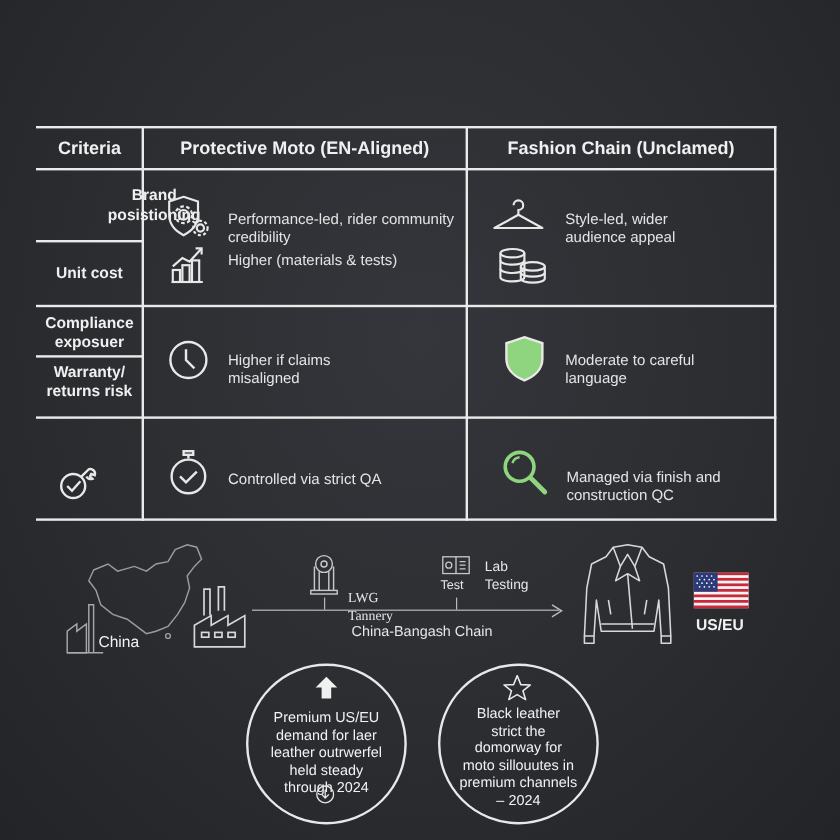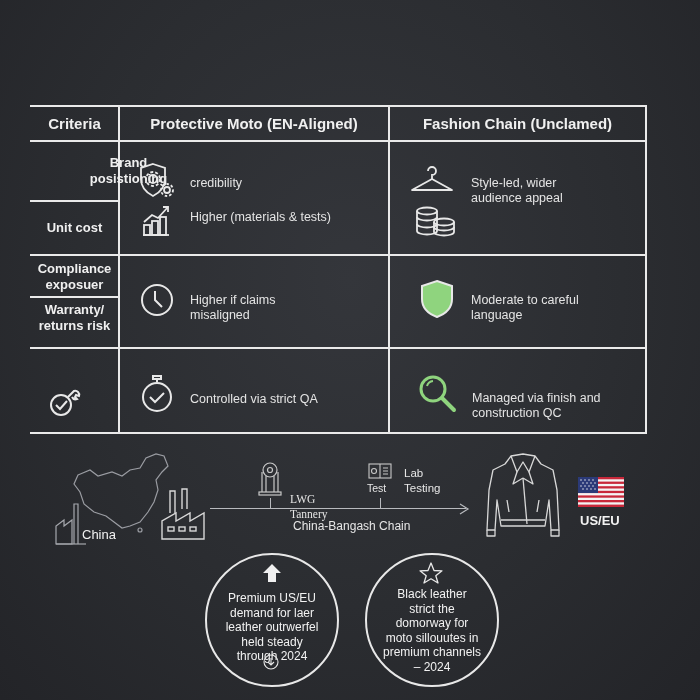--- a/index.html
+++ b/index.html
@@ -87,20 +87,21 @@
   <div class="icon" style="left:139px;top:162px;">
     <svg width="38" height="38" viewBox="0 0 38 38" fill="none" stroke="#e8e8e8" stroke-width="1.8">
       <path d="M14 2 L26 6 V17 C26 26 20 31 14 34 C8 31 2 26 2 17 V6 Z"></path>
       <circle cx="14" cy="17" r="4"></circle>
       <circle cx="14" cy="17" r="7" stroke-dasharray="3 2"></circle>
       <circle cx="28" cy="28" r="3"></circle>
       <circle cx="28" cy="28" r="6" stroke-dasharray="2.5 2"></circle>
     </svg>
   </div>
   <div class="cell-text body-text" style="left:190px;top:176px;">
+    <div>Performance-led, rider community</div>
     <div>credibility</div>
   </div>
   <div class="icon" style="left:141px;top:205px;">
     <svg width="30" height="32" viewBox="0 0 30 32" fill="none" stroke="#e8e8e8" stroke-width="1.8">
       <rect x="3" y="20" width="6" height="10"></rect>
       <rect x="11" y="16" width="6" height="14"></rect>
       <rect x="19" y="12" width="6" height="18"></rect>
       <path d="M2 30 H28"></path>
       <path d="M3 17 L11 10 L17 13 L27 2"></path>
       <path d="M22 2 H27 V7"></path>

